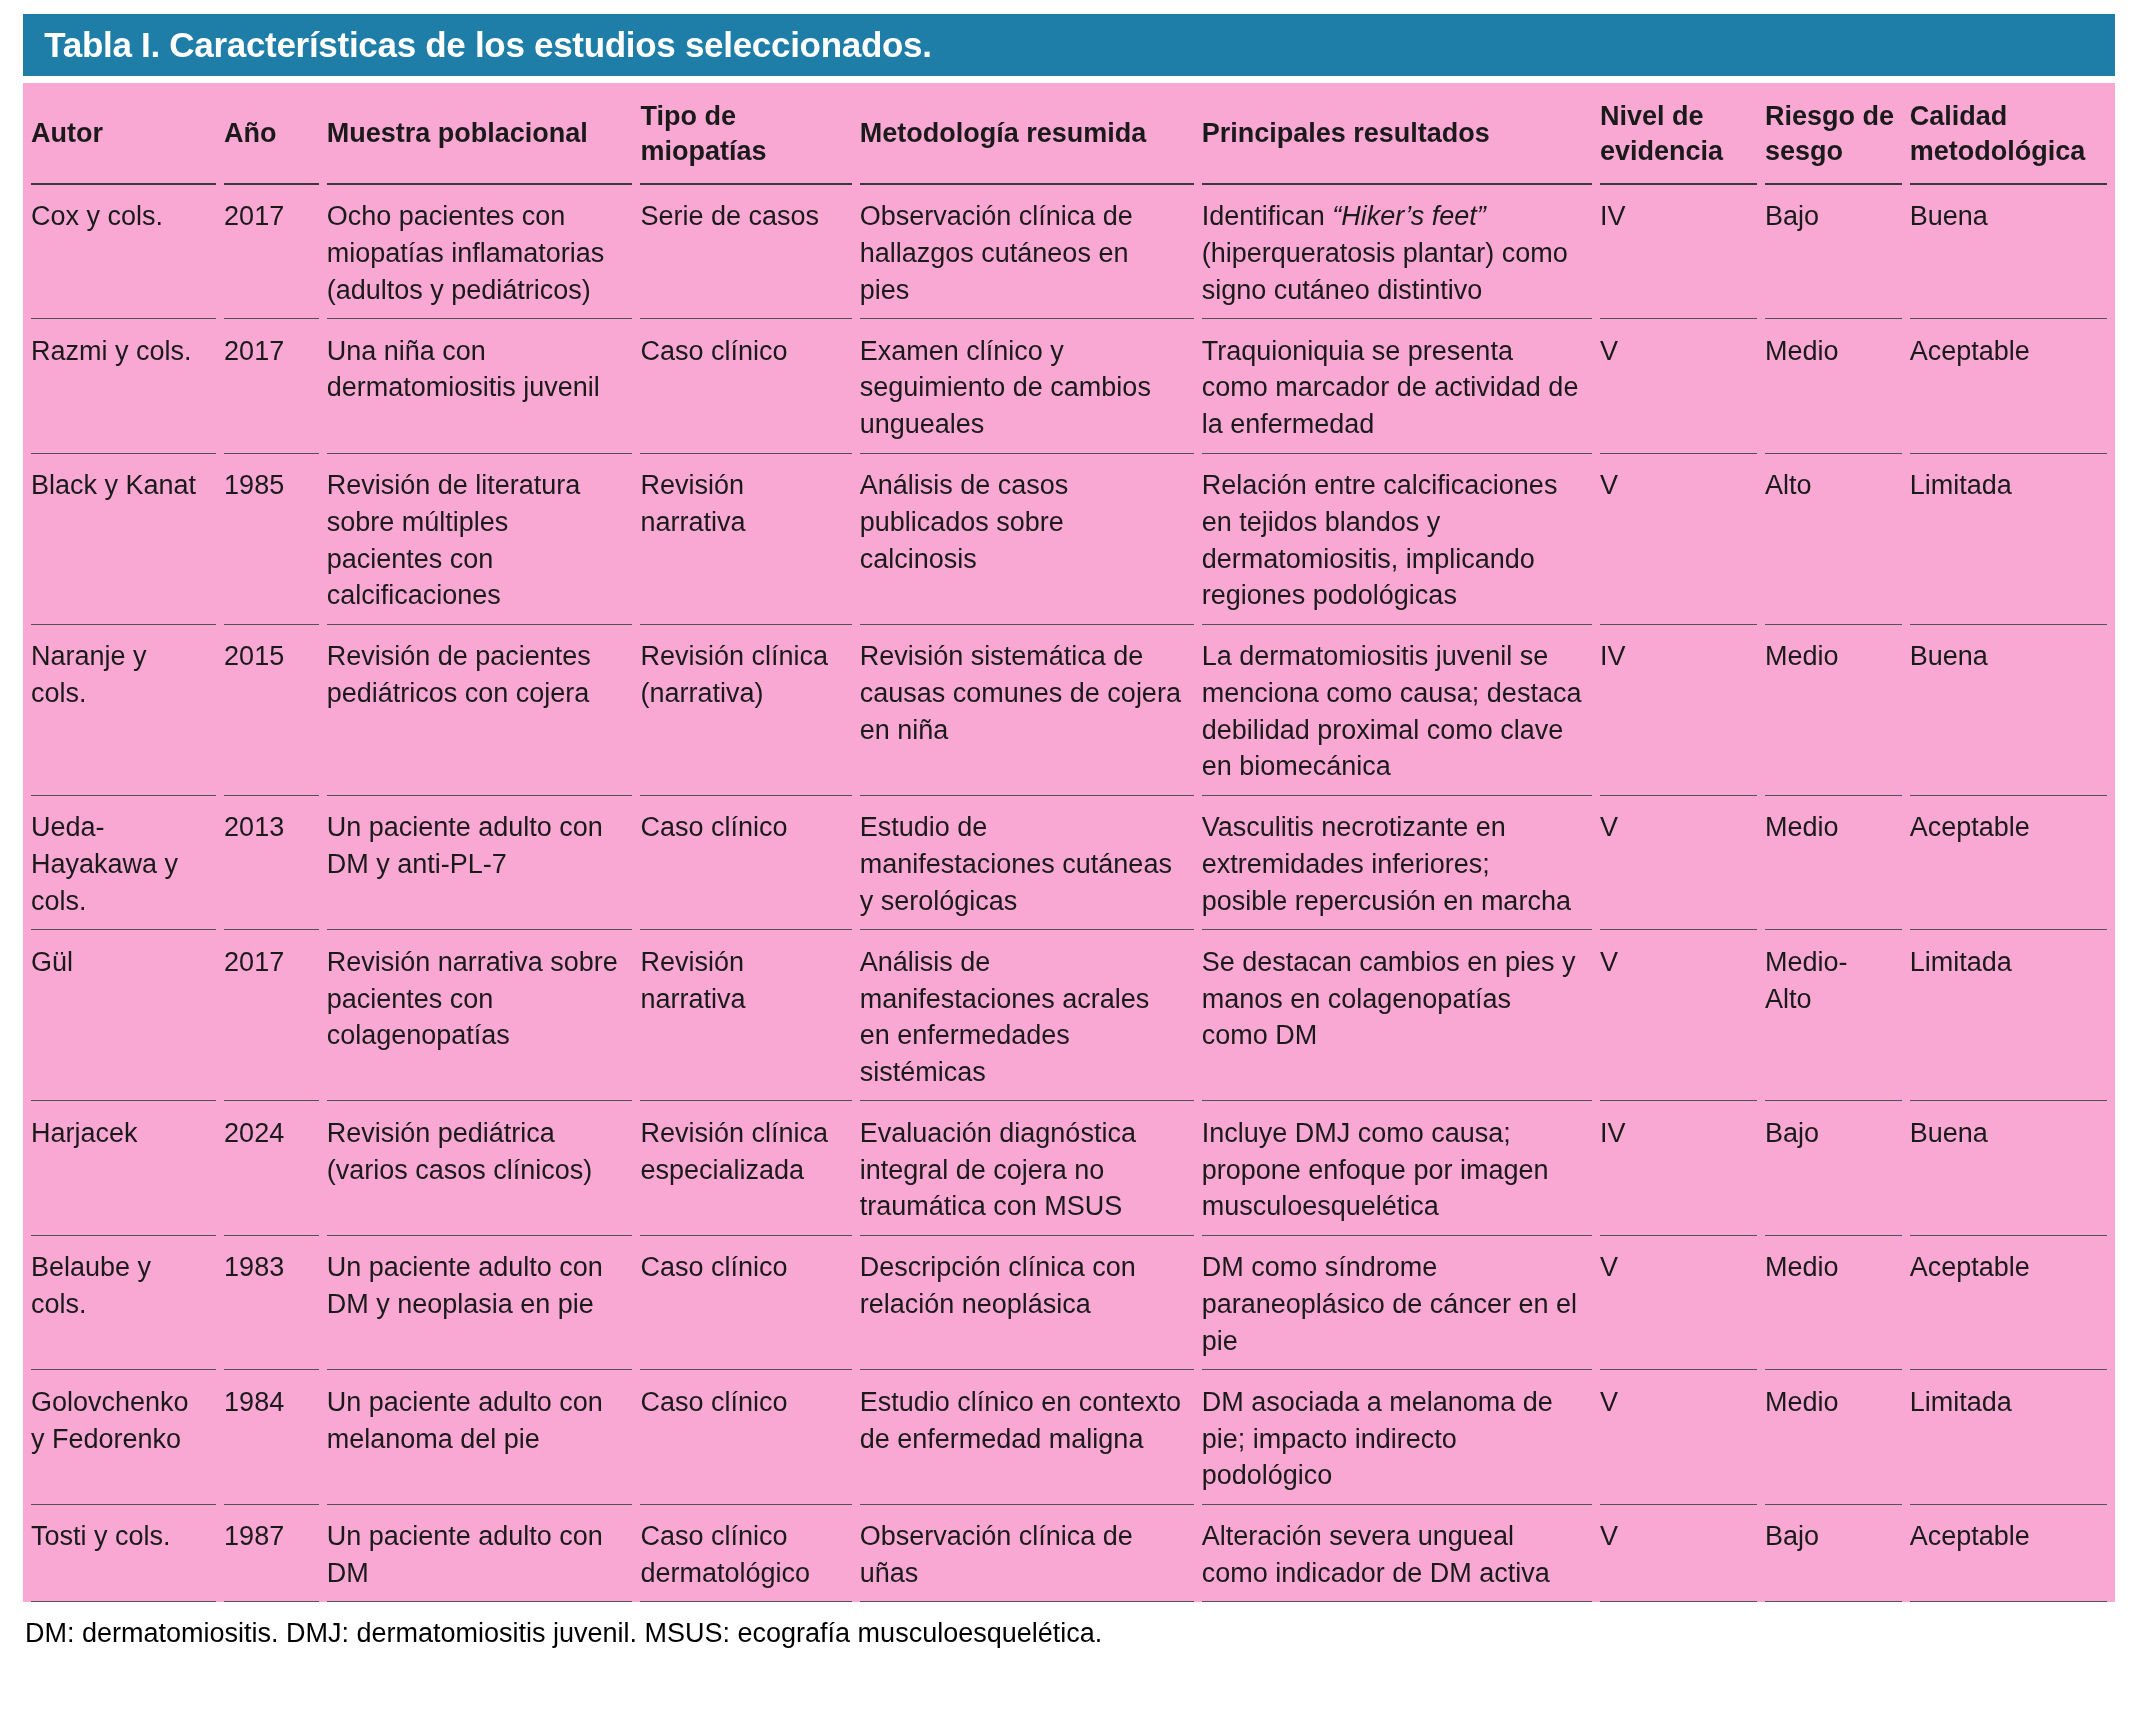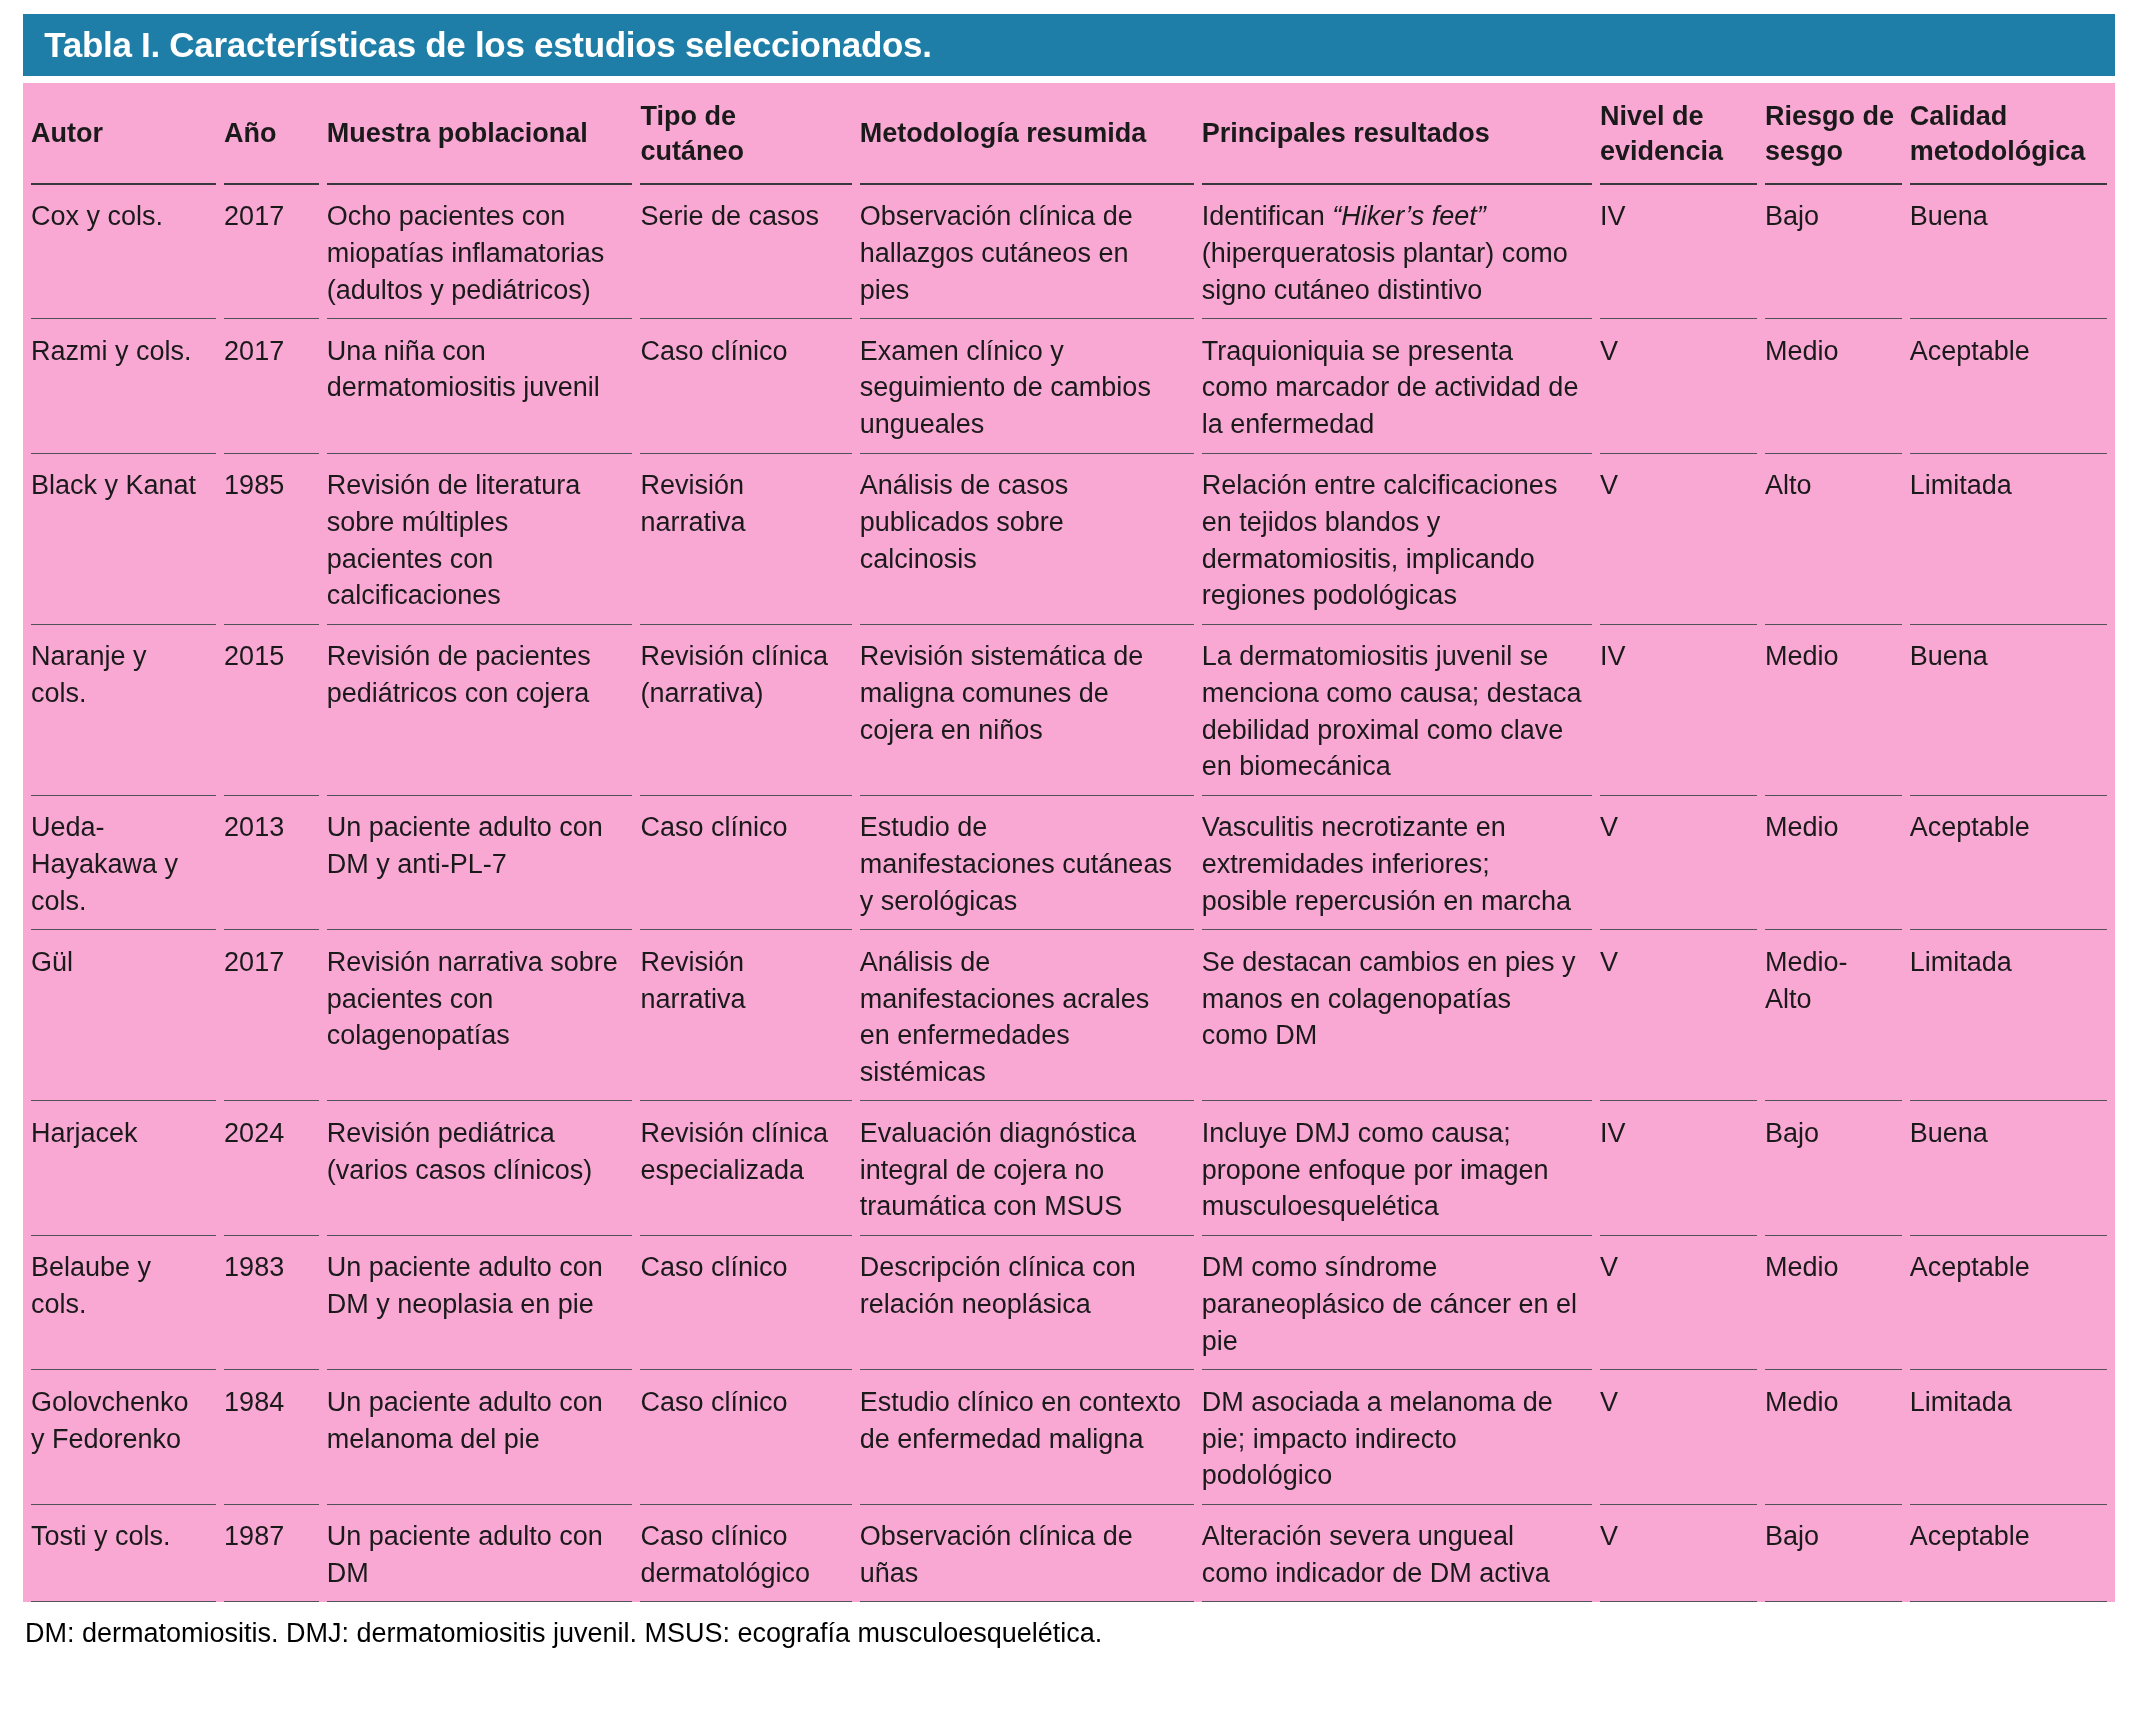--- a/index.html
+++ b/index.html
@@ -51,21 +51,21 @@
       <col style="width:19.4%">
       <col style="width:7.8%">
       <col style="width:6.8%">
       <col style="width:9.8%">
     </colgroup>
     <thead>
       <tr id="header-row">
           <th>Autor</th>
           <th>Año</th>
           <th>Muestra poblacional</th>
-          <th>Tipo de cutáneo</th>
+          <th>Tipo de miopatías</th>
           <th>Metodología resumida</th>
           <th>Principales resultados</th>
           <th>Nivel de evidencia</th>
           <th>Riesgo de sesgo</th>
           <th>Calidad metodológica</th>
         </tr>
     </thead>
     <tbody id="table-body">
         <tr>
           <td>Cox y cols.</td>
@@ -98,21 +98,21 @@
           <td>Relación entre calcificaciones en tejidos blandos y dermatomiositis, implicando regiones podológicas</td>
           <td>V</td>
           <td>Alto</td>
           <td>Limitada</td>
         </tr>
         <tr>
           <td>Naranje y cols.</td>
           <td>2015</td>
           <td>Revisión de pacientes pediátricos con cojera</td>
           <td>Revisión clínica (narrativa)</td>
-          <td>Revisión sistemática de maligna comunes de cojera en niños</td>
+          <td>Revisión sistemática de causas comunes de cojera en niña</td>
           <td>La dermatomiositis juvenil se menciona como causa; destaca debilidad proximal como clave en biomecánica</td>
           <td>IV</td>
           <td>Medio</td>
           <td>Buena</td>
         </tr>
         <tr>
           <td>Ueda-Hayakawa y cols.</td>
           <td>2013</td>
           <td>Un paciente adulto con DM y anti-PL-7</td>
           <td>Caso clínico</td>

